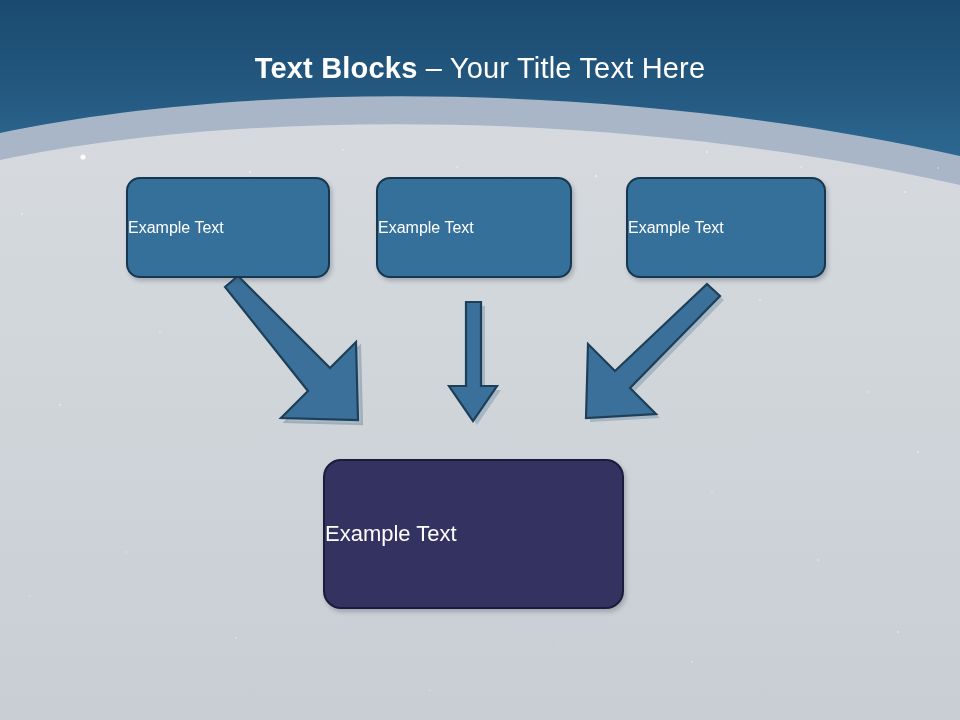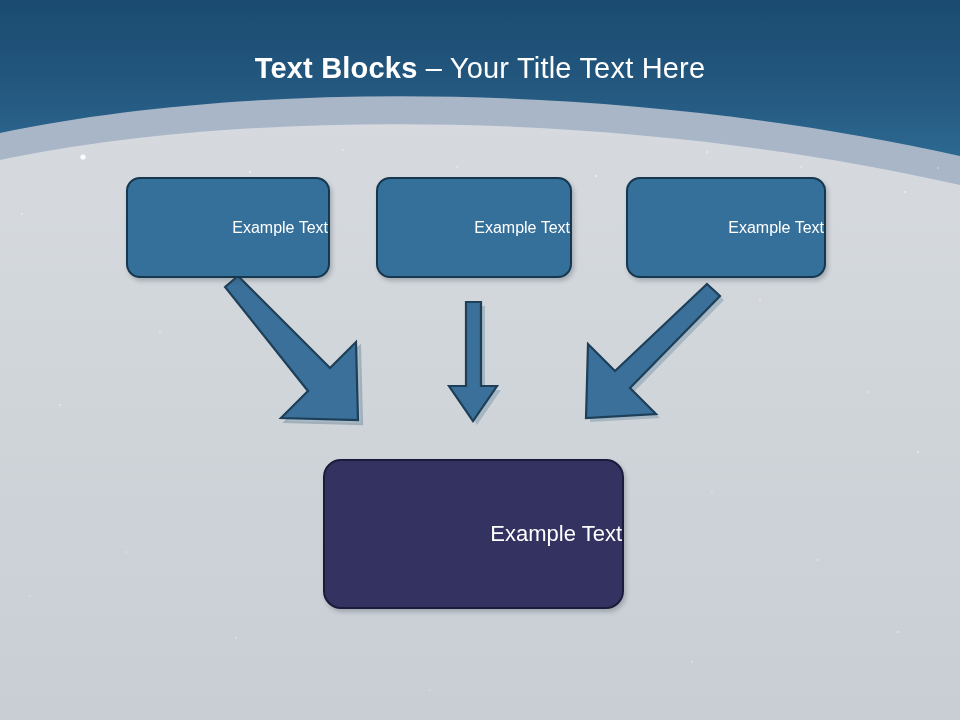--- a/index.html
+++ b/index.html
@@ -51,21 +51,21 @@
   .title .strong { font-weight: bold; }
   .title .light  { font-weight: normal; }
 
   
   .node {
     position: absolute;
     box-sizing: border-box;
     border-radius: 14px;
     display: flex;
     align-items: center;
-    justify-content: flex-end;
+    justify-content: flex-start;
     color: #ffffff;
     text-align: center;
     box-shadow: 2px 3px 4px rgba(60,70,80,0.30);
   }
   .node.top {
     background: #35709a;
     border: 2px solid #17374f;
     font-size: 16px;
   }
   .node.bottom {

